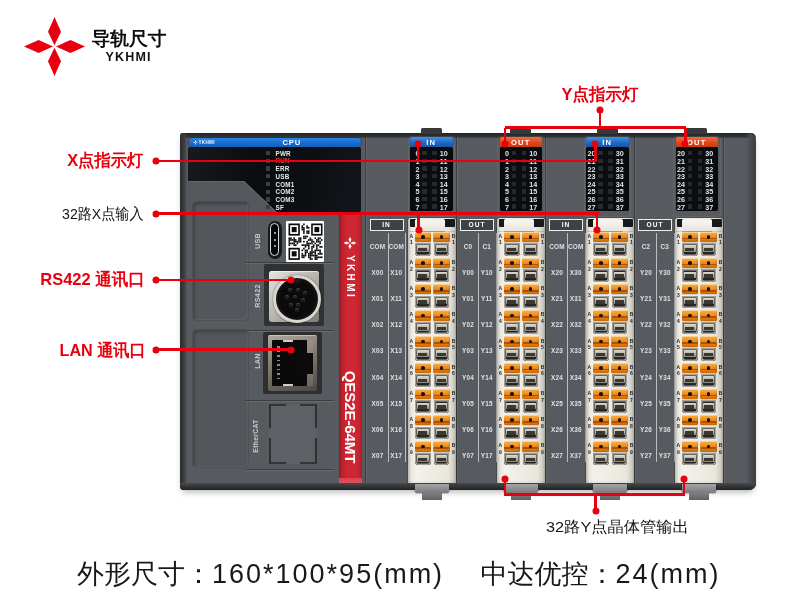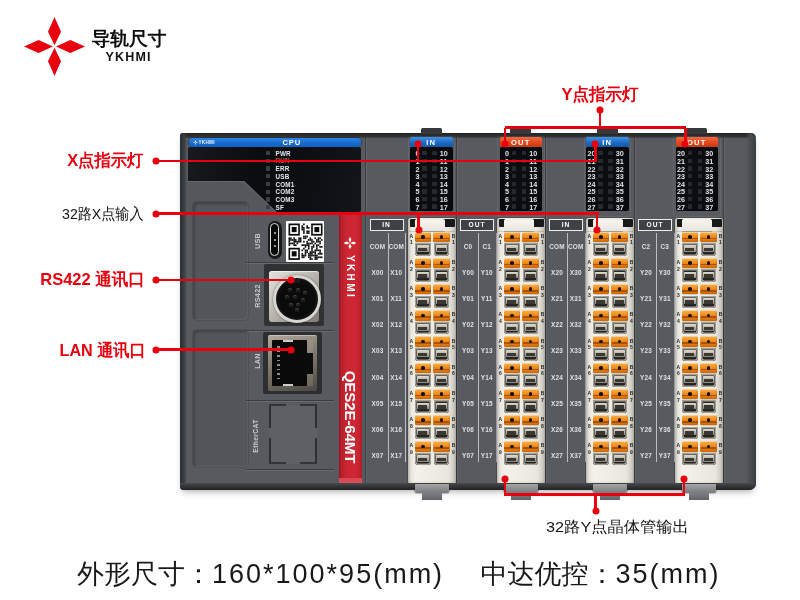--- a/index.html
+++ b/index.html
@@ -1499,15 +1499,15 @@
   <div class="ann-text ann-red txt" id="ann-lan" style="right:654.5px;top:341.8px;transform:scaleX(.95);transform-origin:100% 50%;">LAN 通讯口</div>
   <div class="ann-text ann-red txt" id="ann-y-ind" style="left:600px;top:85.5px;transform:translateX(-50%) scaleX(.97);">Y点指示灯</div>
   <div class="ann-text ann-black txt" id="ann-y-out" style="left:545.5px;top:518.5px;transform:scaleX(1.05);transform-origin:0 50%;">32路Y点晶体管输出</div>
 
   <div class="abs footer-item" style="left:77px;">
     <span class="lab">外形尺寸：</span>
       <span class="val">160*100*95(mm)</span>
   </div>
   <div class="abs footer-item" style="left:480.5px;">
     <span class="lab">中达优控：</span>
-      <span class="val">35(mm)</span>
+      <span class="val">24(mm)</span>
   </div>
 </div>
 
 </body></html>

